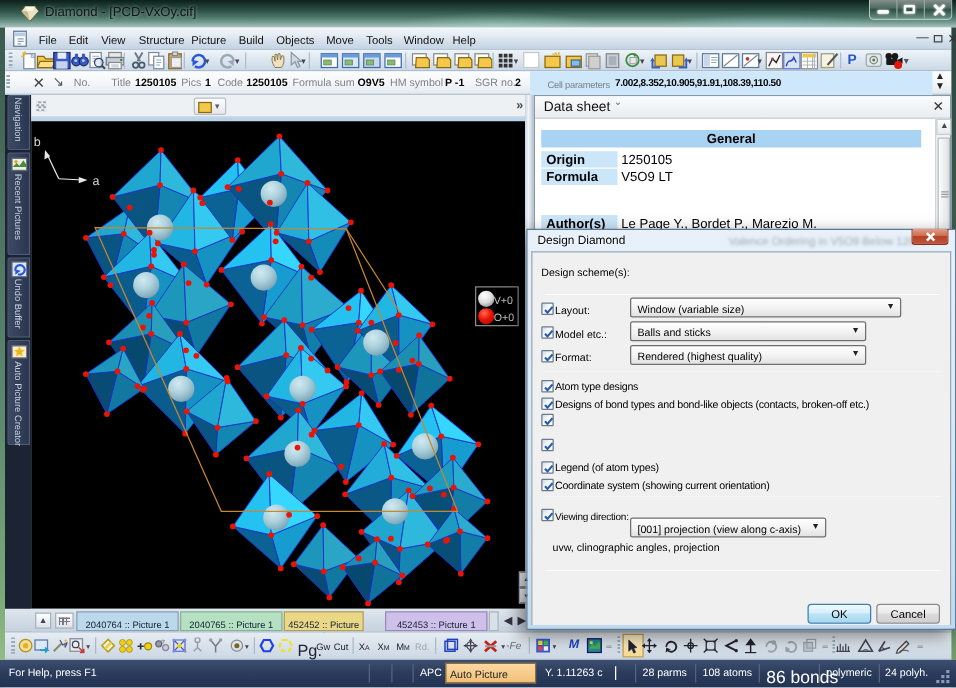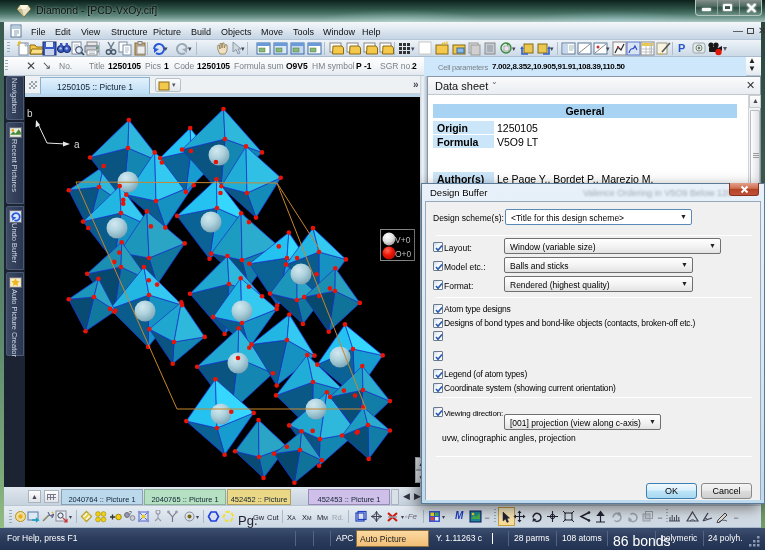--- a/index.html
+++ b/index.html
@@ -315,21 +315,20 @@
     <div class="abs" style="left:2px;top:196px;width:18px;height:84px;background:linear-gradient(90deg,#3d4a64,#2a3650);border:1px solid #4c5c78;border-radius:2px 0 0 2px">
       <div class="abs" style="left:2px;top:2px"><svg width="13" height="13" viewBox="0 0 12 12">
           <rect x="0.5" y="1.5" width="11" height="9" fill="#f8edc8" stroke="#667"></rect>
           <path d="M6,2 l1.2,2.4 2.6,0.4 -1.9,1.9 0.5,2.6 -2.4,-1.3 -2.4,1.3 0.5,-2.6 -1.9,-1.9 2.6,-0.4 z" fill="#f0b820"></path>
         </svg></div>
       <div class="abs" style="left:3px;top:16px;writing-mode:vertical-rl;font-size:7.5px;color:#ccd6e4;white-space:nowrap">Auto Picture Creator</div>
     </div>
   </div>
 <div class="abs" style="left:25px;top:76px;width:399px;height:18px;background:#eef1f4;border-bottom:1px solid #c8d0d8">
  <div class="abs" style="left:4px;top:5px;width:8px;height:8px;background:repeating-conic-gradient(#98a4b0 0 25%,transparent 0 50%);background-size:4px 4px"></div>
- <div class="abs" style="left:15px;top:1px;width:110px;height:17px;background:linear-gradient(180deg,#e4f2fd,#bcdcf4);border:1px solid #8ab0cc;border-bottom:none;text-align:center;font-size:8.5px;color:#123;padding-top:4px">1250105 :: Picture 1</div>
  <div class="abs" style="left:130px;top:2px;width:26px;height:14px;background:linear-gradient(180deg,#fdfdfd,#e4e8ec);border:1px solid #b8c0c8;border-radius:2px">
    <svg style="position:absolute;left:2px;top:1px" width="12" height="11" viewBox="0 0 12 11">
         <rect x="1" y="2" width="10" height="8" fill="#f4c84a" stroke="#8a6a10"></rect>
       </svg>
    <div class="abs txt" style="left:16px;top:2px;font-size:7px;color:#556">▾</div>
  </div>
  <div class="abs txt" style="left:388px;top:3px;font-size:10px;color:#445;font-weight:bold">»</div>
 </div>
 <div class="abs" style="left:25px;top:94px;width:399px;height:3px;background:#b8d4ea"></div>
 <svg width="395" height="390" viewBox="25 97 395 390" style="position:absolute;left:25px;top:97px;background:#000">
@@ -1015,33 +1014,29 @@
         <rect x="9" y="5" width="2.5" height="2.5"></rect>
         <rect x="9" y="9" width="2.5" height="2.5"></rect>
         <rect x="5" y="5" width="2.5" height="2.5"></rect>
         <rect x="5" y="9" width="2.5" height="2.5"></rect>
         <rect x="1" y="9" width="2.5" height="2.5"></rect>
       </g>
     </svg>
 </div>
 <div class="abs" style="left:421px;top:183px;width:344px;height:321px;box-shadow:-4px 5px 14px rgba(0,0,0,0.5)">
     <div class="abs" style="left:0;top:0;width:344px;height:321px;background:linear-gradient(180deg,#e8f1fa 0%,#d6e7f5 55%,#bedaee 100%);border:1px solid #5a7a96"></div>
-    <div class="abs txt" style="left:9px;top:4px;font-size:9.5px;color:#000;text-shadow:0 0 4px #fff">Design Buffer</div>
+    <div class="abs txt" style="left:9px;top:4px;font-size:9.5px;color:#000;text-shadow:0 0 4px #fff">Design Diamond</div>
     <div class="abs txt" style="left:162px;top:5px;font-size:9px;color:#a2aab2;filter:blur(1.2px)">Valence Ordering in V5O9 Below 120 K</div>
     <div class="abs" style="left:308px;top:0px;width:30px;height:13px;background:linear-gradient(180deg,#e2a08c 0%,#cf6d4f 45%,#b44226 50%,#c3503a 100%);border:1px solid #8a2f1a;border-top:none;border-radius:0 0 3px 3px">
       <svg class="abs" style="left:10px;top:2px" width="9" height="9" viewBox="0 0 9 9">
         <path d="M1.5,1.5 L7.5,7.5 M7.5,1.5 L1.5,7.5" stroke="#fff" stroke-width="2"></path>
       </svg>
     </div>
     <div class="abs" style="left:4px;top:18px;width:336px;height:299px;background:#f0f0f0;border:1px solid #98a8b8;border-bottom:none">
       <div class="abs txt" style="left:7px;top:11px;font-size:8.5px;color:#000">Design scheme(s):</div>
-      <div class="abs" style="left:79px;top:7px;width:187px;height:16px;background:#fff;border:1px solid #5a8ab8;border-radius:2px">
-        <div class="abs txt" style="left:5px;top:3px;font-size:8.5px;color:#000">&lt;Title for this design scheme&gt;</div>
-        <div class="abs txt" style="right:4px;top:3px;font-size:7px;color:#222">▼</div>
-      </div>
       <div class="abs" style="left:10px;top:33px;width:316px;height:1px;background:#cfcfcf;border-bottom:1px solid #fff"></div>
       <div class="abs" style="left:7px;top:40px;width:10px;height:10px;background:linear-gradient(135deg,#c8d8e8,#f4f8fb 40%,#fff);border:1px solid #6a7a8a;border-radius:1px">
         <svg style="position:absolute;left:0px;top:0px" width="10" height="10" viewBox="0 0 10 10">
           <path d="M2,5 L4,7.2 L8,2.5" fill="none" stroke="#2a5ab0" stroke-width="1.7"></path>
         </svg>
       </div>
       <div class="abs txt" style="left:18px;top:41px;font-size:8.5px;color:#000">Layout:</div>
       <div class="abs" style="left:78px;top:36px;width:217px;height:16px;background:linear-gradient(180deg,#ffffff,#f2f2f2 55%,#e2e2e2);border:1px solid #707070;border-radius:2px">
         <div class="abs txt" style="left:5px;top:3px;font-size:8.5px;color:#000">Window (variable size)</div>
         <div class="abs txt" style="right:4px;top:3px;font-size:7px;color:#222">▼</div>

